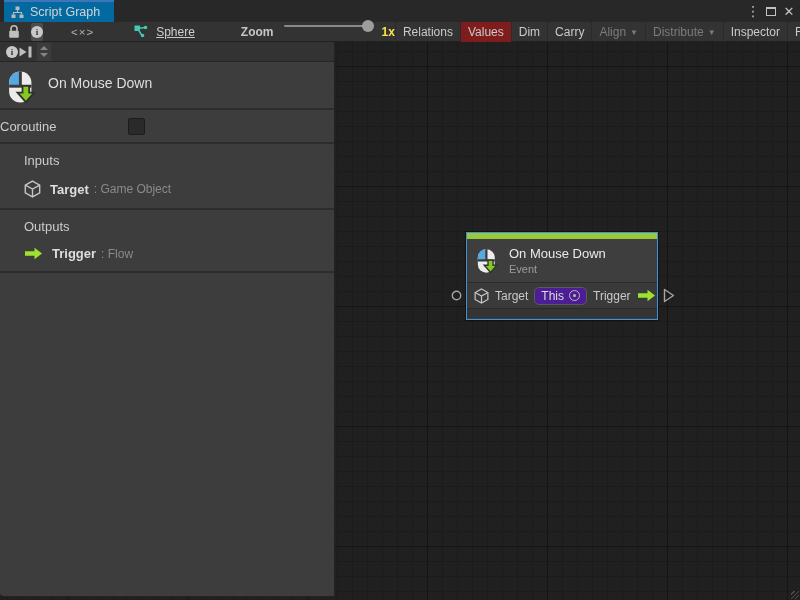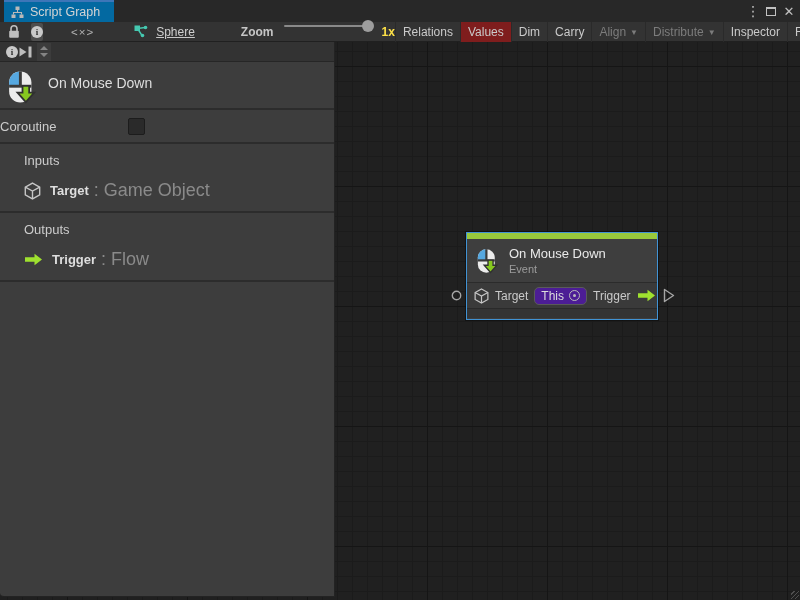--- a/index.html
+++ b/index.html
@@ -127,21 +127,21 @@
   .sec-coroutine { height:34px; position:relative; display:flex; align-items:center; }
   .coroutine-label { font-size:13px; color:#cccccc; }
   .checkbox {
     position:absolute; left:128px; top:8px; width:17px; height:17px;
     background:#2a2a2a; border:1px solid #1c1c1c; border-radius:2px;
   }
   .sec-io { padding:9px 8px 10px 24px; }
   .io-title { font-size:13px; color:#cccccc; }
   .io-row { display:flex; align-items:center; margin-top:12px; }
   .io-name { font-size:13px; font-weight:bold; color:#dedede; margin-left:9px; }
-  .io-type { font-size:18px; color:#8a8a8a; margin-left:5px; }
+  .io-type { font-size:12px; color:#8a8a8a; margin-left:5px; }
 </style>
 </head>
 <body>
 
 <div class="tabbar">
   <div class="tab">
     <span>
       <svg width="13" height="13" viewBox="0 0 13 13">
         <rect x="4.5" y="0.5" width="4" height="3.5" fill="#b9b9b9"></rect>
         <rect x="0.5" y="8.5" width="4" height="3.5" fill="#b9b9b9"></rect>

